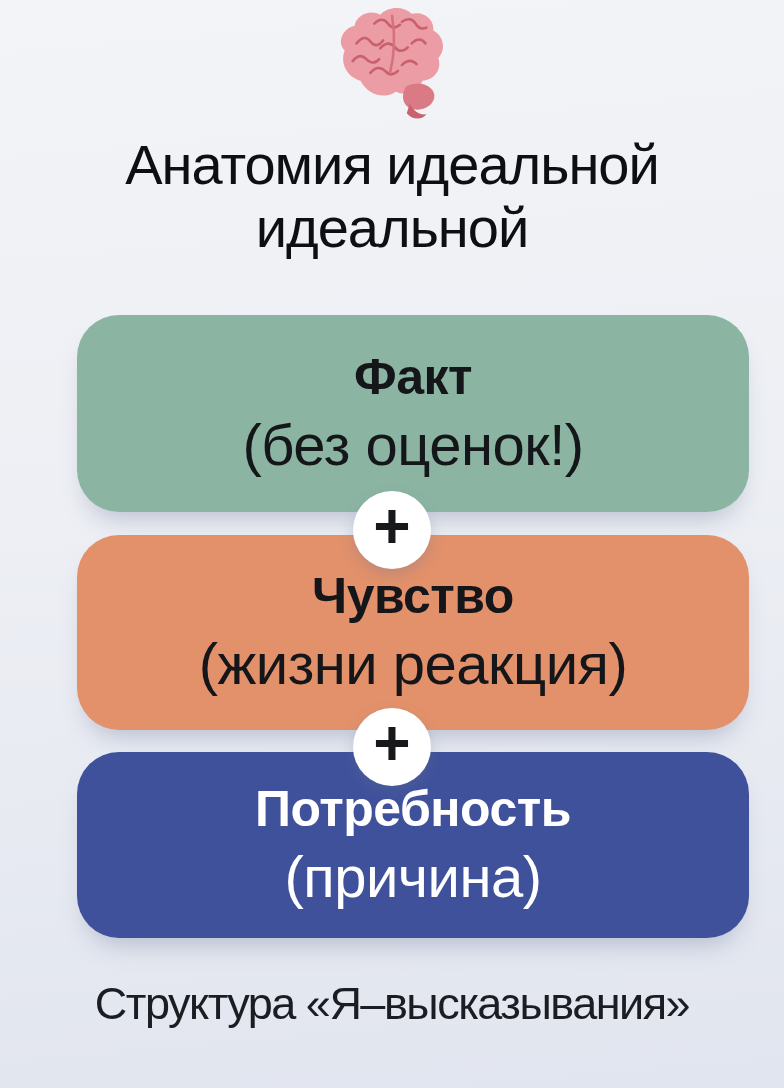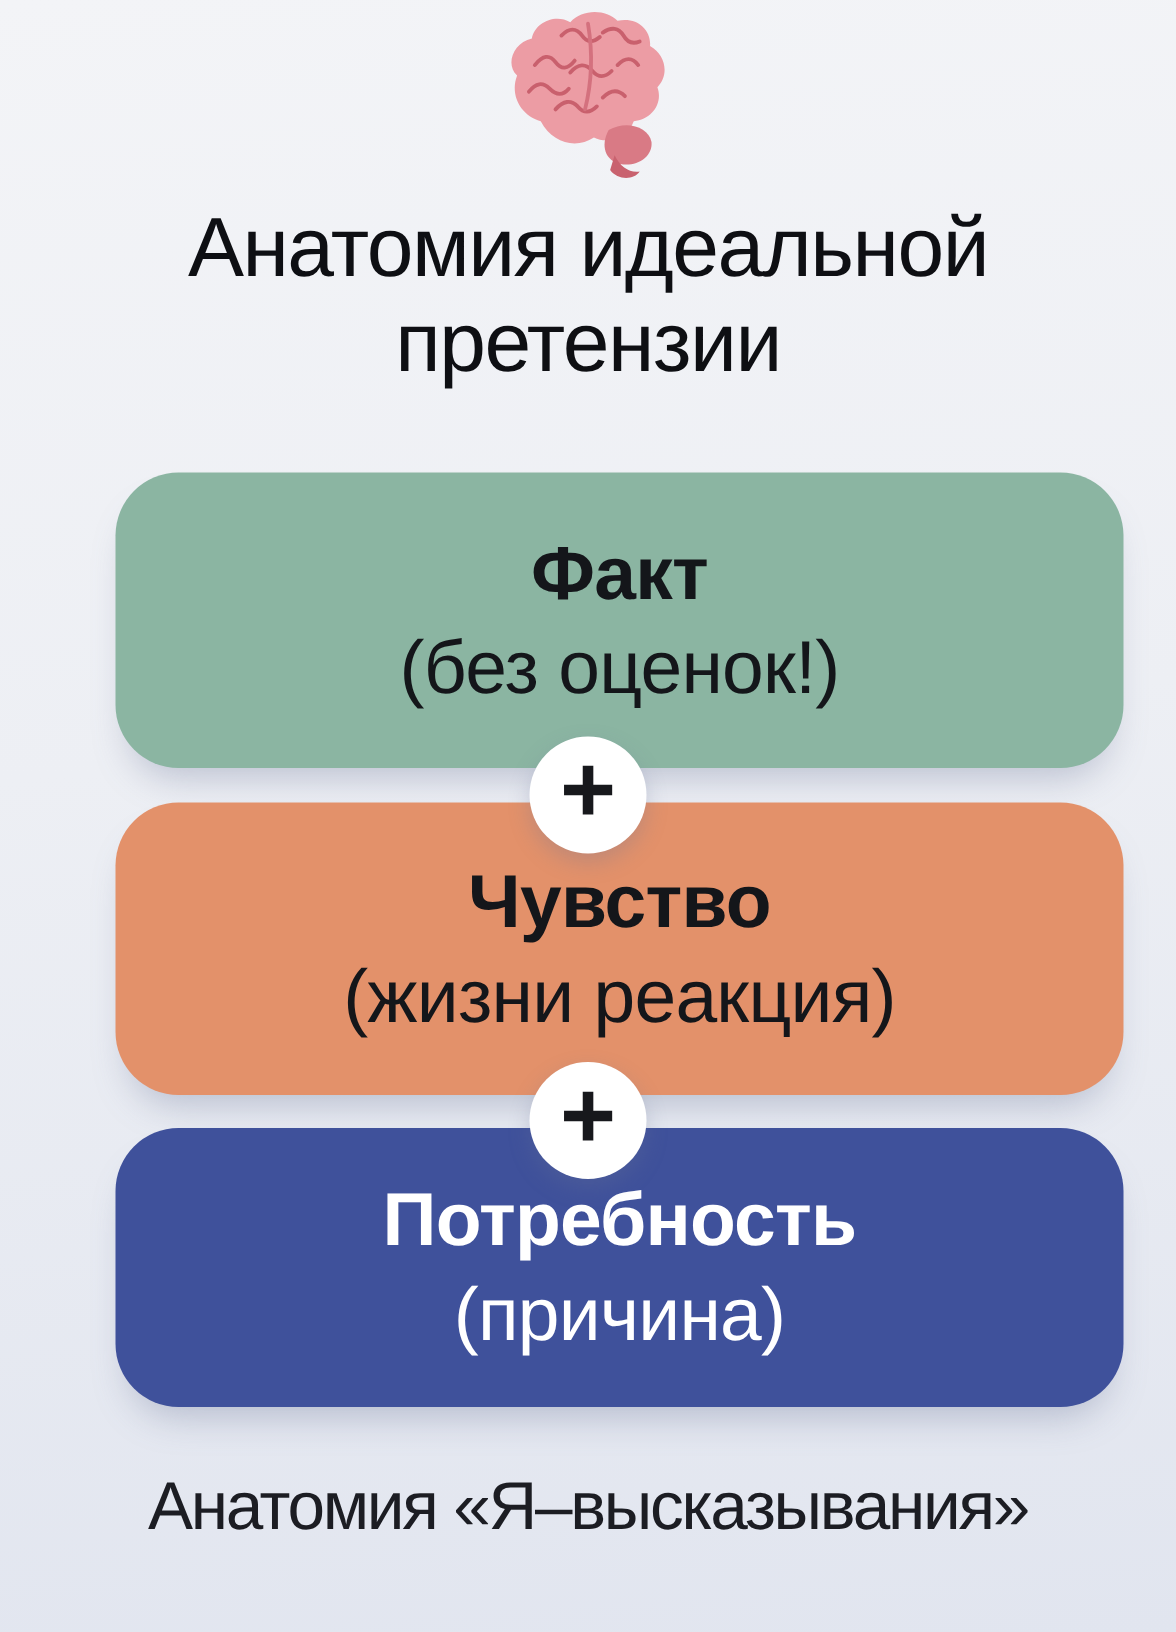--- a/index.html
+++ b/index.html
@@ -49,21 +49,21 @@
   .block-fact    { top: 315px; height: 197px; }
   .block-feeling { top: 535px; height: 195px; }
   .block-need    { top: 752px; height: 186px; }
   .block-title {
     font-size: 50px;
     font-weight: 700;
     letter-spacing: -0.5px;
     line-height: 1.1;
   }
   .block-sub {
-    font-size: 50px;
+    font-size: 58px;
     font-weight: 400;
     letter-spacing: -0.5px;
     line-height: 1.1;
     margin-top: 8px;
   }
   .plus {
     position: absolute;
     left: 50%;
     transform: translateX(-50%);
     width: 78px;
@@ -118,21 +118,21 @@
         <path d="M90,40 q8,-8 14,0"></path>
         <path d="M48,70 q8,-9 15,-2 q6,7 13,0"></path>
         <path d="M80,62 q8,-8 15,-1"></path>
         <path d="M70,12 q5,30 -2,58" stroke="#d4717e"></path>
       </g>
     </svg>
   </div>
 
   <h1 class="title" style="color: rgb(14, 15, 19);">
     <span>Анатомия идеальной</span>
-    <span>претензии</span>
+    <span>идеальной</span>
   </h1>
 
   <div class="block block-fact" style="background: rgb(139, 181, 162); color: rgb(20, 22, 26);">
     <div class="block-title">Факт</div>
     <div class="block-sub">(без оценок!)</div>
   </div>
 
   <div class="plus plus-1">
     <span class="plus-glyph">+</span>
   </div>
@@ -145,16 +145,16 @@
   <div class="plus plus-2">
     <span class="plus-glyph">+</span>
   </div>
 
   <div class="block block-need" style="background: rgb(63, 81, 155); color: rgb(255, 255, 255);">
     <div class="block-title">Потребность</div>
     <div class="block-sub">(причина)</div>
   </div>
 
   <div class="caption">
-    <span>Анатомия «Я–высказывания»</span>
+    <span>Структура «Я–высказывания»</span>
   </div>
 
 </div>
 
 </body></html>

